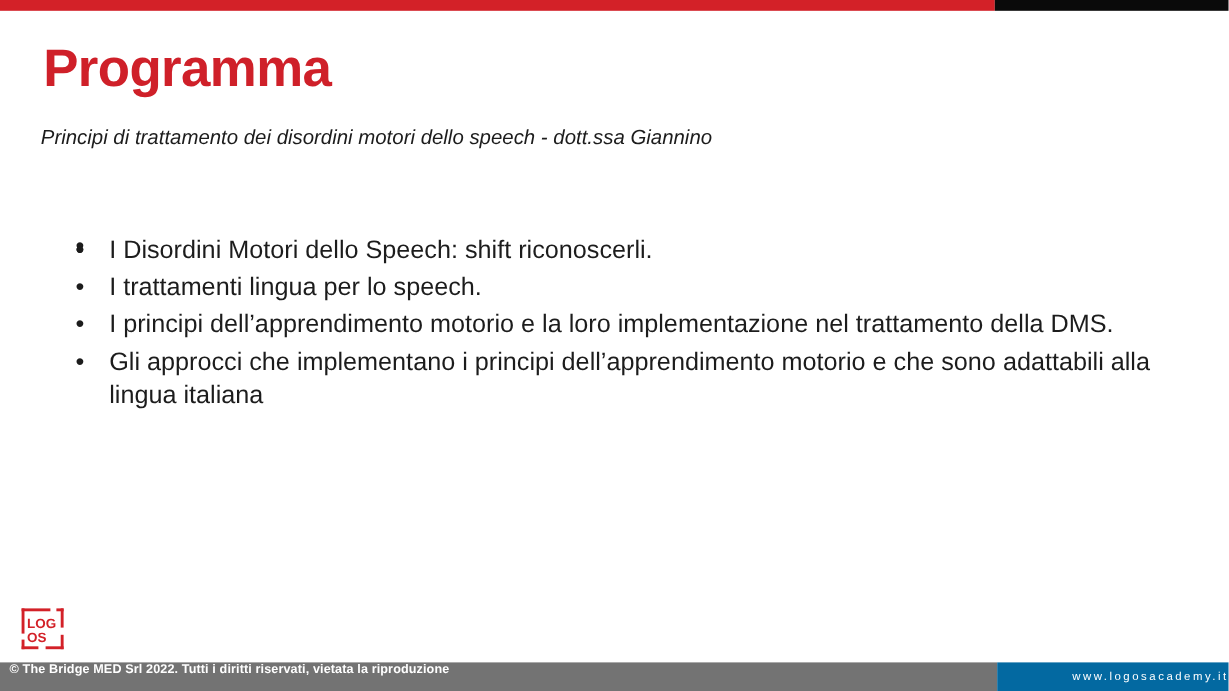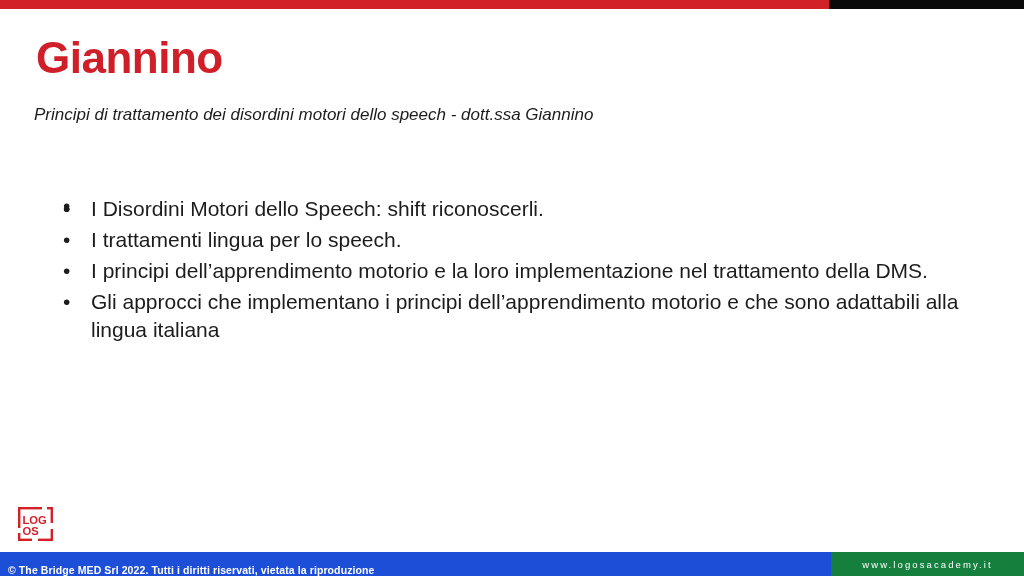--- a/index.html
+++ b/index.html
@@ -106,57 +106,57 @@
     position: absolute;
     left: 0;
     bottom: 0;
     width: 1024px;
     height: 24px;
     display: flex;
   }
   .footer-left {
     width: 831px;
     height: 100%;
-    background: #1d4ed8;
-    display: flex;
-    align-items: flex-end;
+    background: #737373;
+    display: flex;
+    align-items: flex-start;
   }
   .footer-copy {
     color: #ffffff;
     font-size: 10.5px;
     font-weight: 700;
     padding-left: 8px;
     letter-spacing: 0.1px;
   }
   .footer-right {
     flex: 1;
     height: 100%;
-    background: #15803d;
+    background: #0369a1;
     display: flex;
     align-items: center;
-    justify-content: center;
+    justify-content: flex-end;
   }
   .footer-url {
     color: #ffffff;
     font-size: 9.5px;
     font-weight: 400;
     letter-spacing: 2.1px;
   }
 </style>
 </head>
 <body>
 
 <div class="slide">
 
   <div class="topbar">
     <div class="topbar-red"></div>
     <div class="topbar-black"></div>
   </div>
 
-  <div class="title">Giannino</div>
+  <div class="title">Programma</div>
 
   <div class="subtitle">Principi di trattamento dei disordini motori dello speech - dott.ssa Giannino</div>
 
   <ul class="bullets">
     <li class="bullet">
       <span class="bullet-marker">•</span>
     </li>
     <li class="bullet">
       <span class="bullet-marker">•</span>
     </li>

